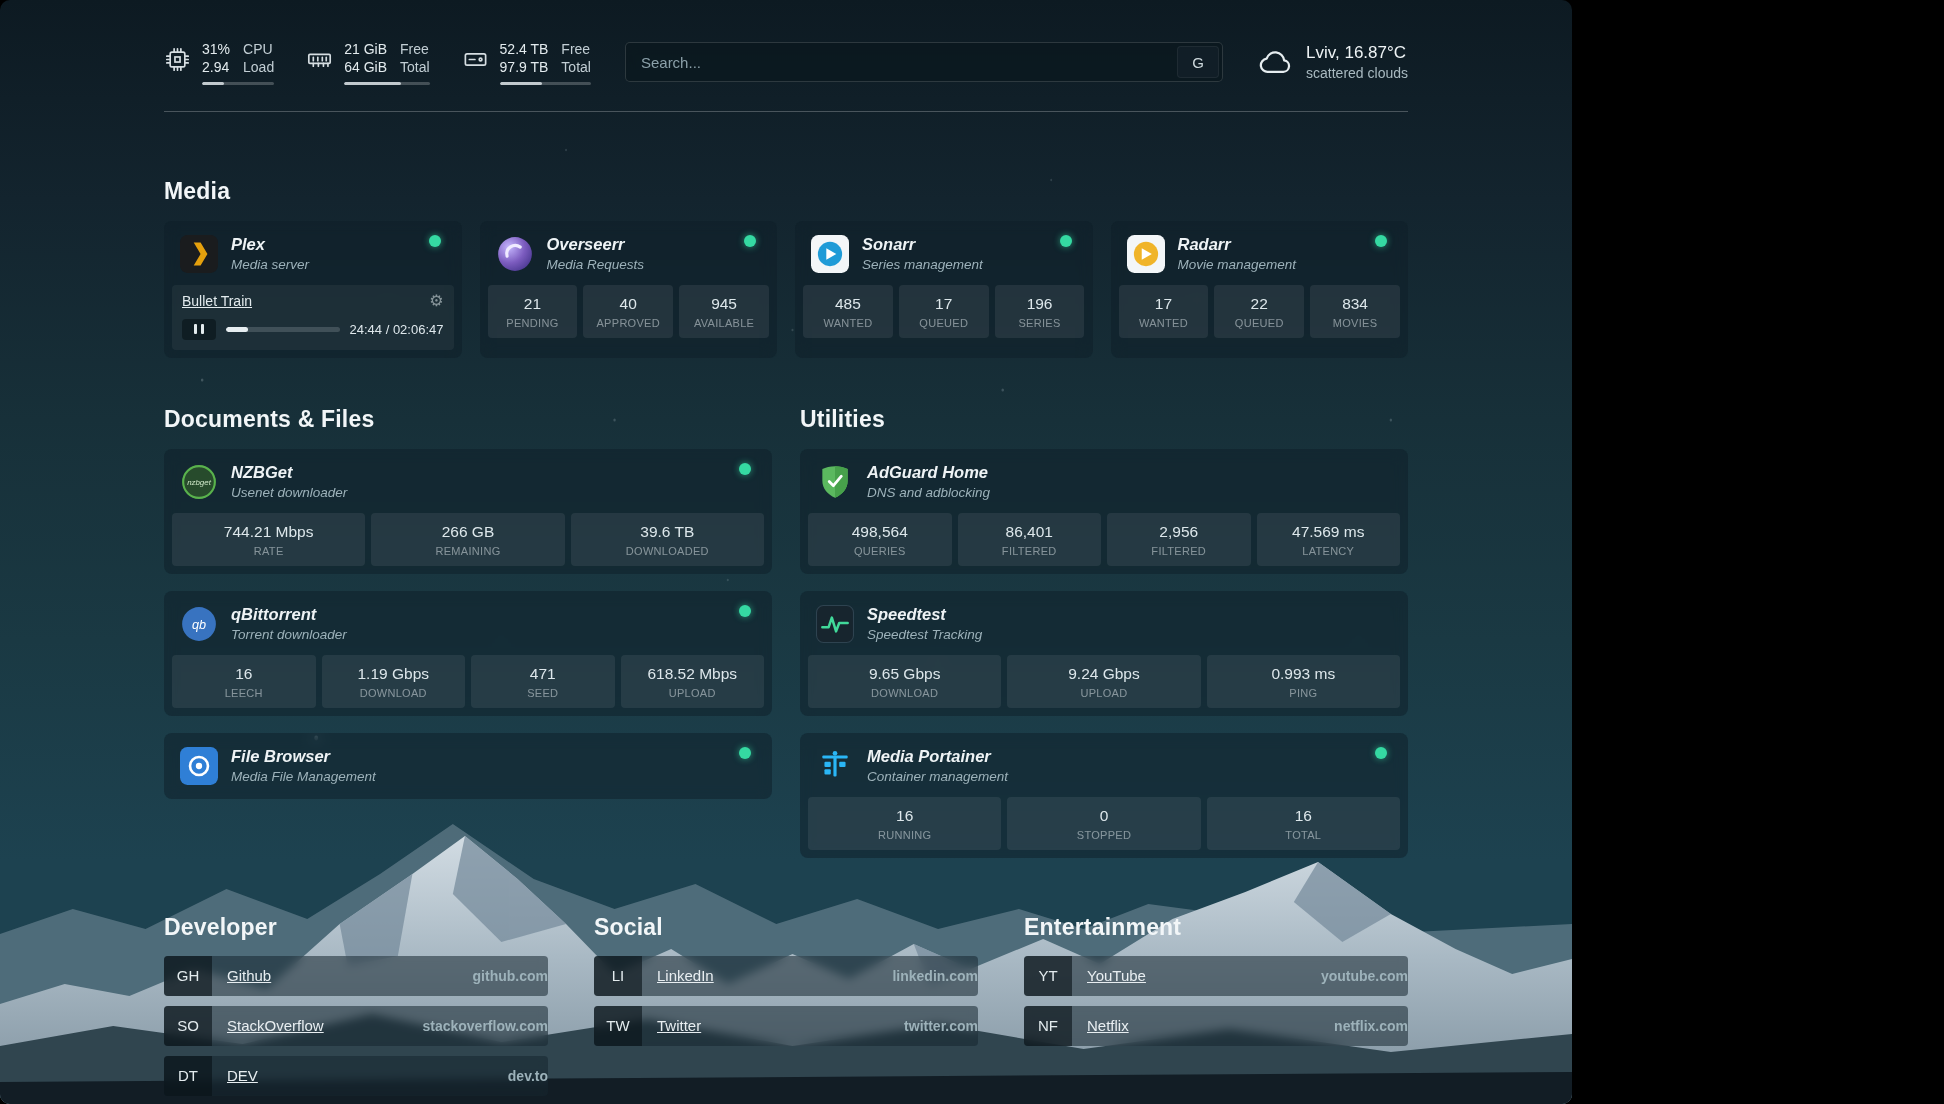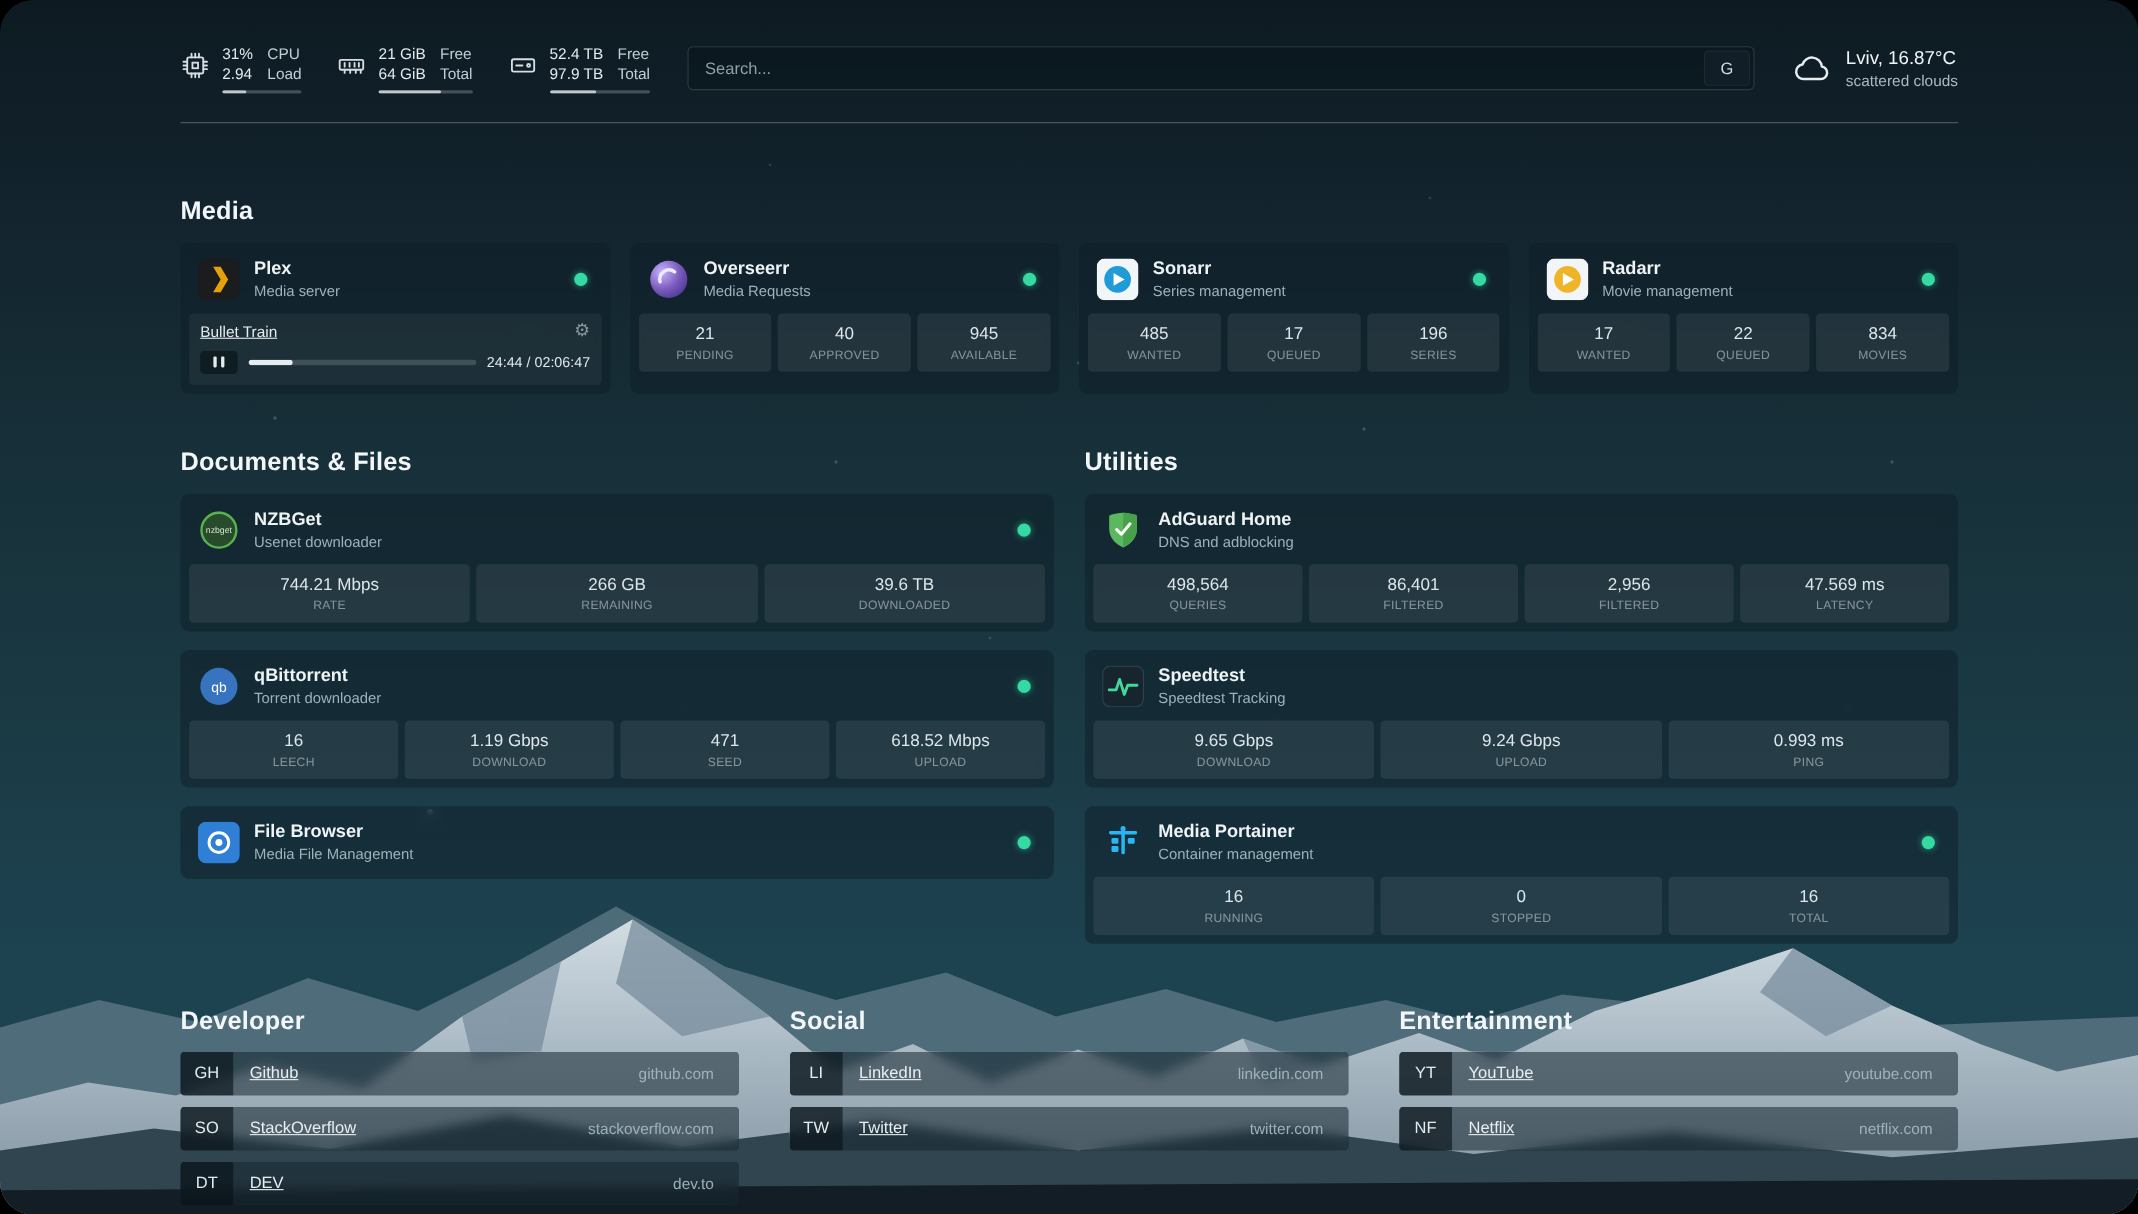--- a/index.html
+++ b/index.html
@@ -1,17 +1,17 @@
 <!DOCTYPE html>
 <html><head>
 <meta charset="utf-8">
 <style>
   * { margin:0; padding:0; box-sizing:border-box; }
   html,body { width:1944px; height:1104px; background:#000; font-family:"Liberation Sans", sans-serif; }
-  .frame { position:relative; width:1944px; height:1104px; border-radius:30px; overflow:hidden;
+  .frame { position:relative; width:1572px; height:1104px; border-radius:10px; overflow:hidden;
     background: linear-gradient(180deg,#0d1a22 0%, #13242e 18%, #173039 38%, #1a3943 58%, #1d4250 78%, #1d4250 100%); }
   .layer { position:absolute; left:0; right:0; pointer-events:none; }
   .stars { top:0; height:100%; width:100%; }
   .mountains { bottom:0; width:100%; height:430px; }
   .content { position:relative; z-index:2; padding:0 164px; }
 
   
   .topbar { padding-top:40px; display:flex; align-items:center; gap:34px; }
   .widgets { display:flex; gap:32px; align-items:center; }
   .widget { display:flex; gap:11px; align-items:flex-start; }
@@ -37,21 +37,21 @@
   .weather-line2 { color:#a9bac1; font-size:14px; margin-top:2px; }
 
   .divider { margin-top:26px; border-top:1px solid rgba(255,255,255,0.24); }
 
   
   .section-title { color:#f2f6f8; font-size:23px; font-weight:700; letter-spacing:.2px; }
   .media-section { margin-top:66px; }
   .cards-row { display:grid; grid-template-columns:repeat(4,1fr); gap:18px; margin-top:16px; }
 
   .card { background:rgba(14,30,39,0.5); border-radius:8px; padding:8px; backdrop-filter:blur(7px); cursor:pointer; }
-  .card-head { display:flex; align-items:center; gap:13px; padding:6px 8px 12px; }
+  .card-head { display:flex; align-items:flex-start; gap:13px; padding:6px 8px 12px;font-style:italic; }
   .app-icon { width:38px; height:38px; flex:0 0 auto; }
   .app-icon svg { width:38px; height:38px; display:block; }
   .card-titles { min-width:0; }
   .card-name { color:#eef3f5; font-size:16.5px; font-weight:600; white-space:nowrap; }
   .card-desc { color:#9db2ba; font-size:13.5px; margin-top:3px; white-space:nowrap; }
   .status-dot { margin-left:auto; width:12px; height:12px; border-radius:50%; background:#35d9a2;
     box-shadow:0 0 7px rgba(53,217,162,0.65); flex:0 0 auto; margin-right:5px; }
   .stats { display:flex; gap:6px; }
   .stat { flex:1; background:rgba(255,255,255,0.08); border-radius:4px; text-align:center; padding:10px 4px 9px; min-width:0; }
   .stat-value { color:#dde7eb; font-size:15.5px; white-space:nowrap; overflow:hidden; }
@@ -74,21 +74,21 @@
   .col-cards { display:flex; flex-direction:column; gap:17px; margin-top:16px; }
 
   
   .bookmarks { display:grid; grid-template-columns:repeat(3,1fr); gap:46px; margin-top:56px; padding-bottom:26px; }
   .bm-list { display:flex; flex-direction:column; gap:10px; margin-top:15px; }
   .bm-item { display:flex; align-items:center; height:40px; border-radius:4px; overflow:hidden;
     background:rgba(22,38,47,0.55); backdrop-filter:blur(5px); cursor:pointer; text-decoration:none; }
   .bm-abbr { width:48px; align-self:stretch; background:rgba(8,16,22,0.6); color:#e3ebee; font-size:15px;
     display:flex; align-items:center; justify-content:center; flex:0 0 auto; }
   .bm-name { color:#e8eef1; font-size:15px; padding-left:15px;text-decoration:underline; }
-  .bm-url { margin-left:auto; color:#9db2ba; font-size:14px; padding-right:23px; }
+  .bm-url { margin-left:auto; color:#9db2ba; font-size:14px; padding-right:0;font-weight:bold; }
 </style>
 </head>
 <body>
 
 <div class="frame">
 
   <svg class="layer stars" viewBox="0 0 1944 1104" preserveAspectRatio="none">
     <g fill="#d9e8ef">
       <circle cx="250" cy="380" r="1.6" opacity="0.22"></circle>
         <circle cx="480" cy="300" r="1.4" opacity="0.18"></circle>

